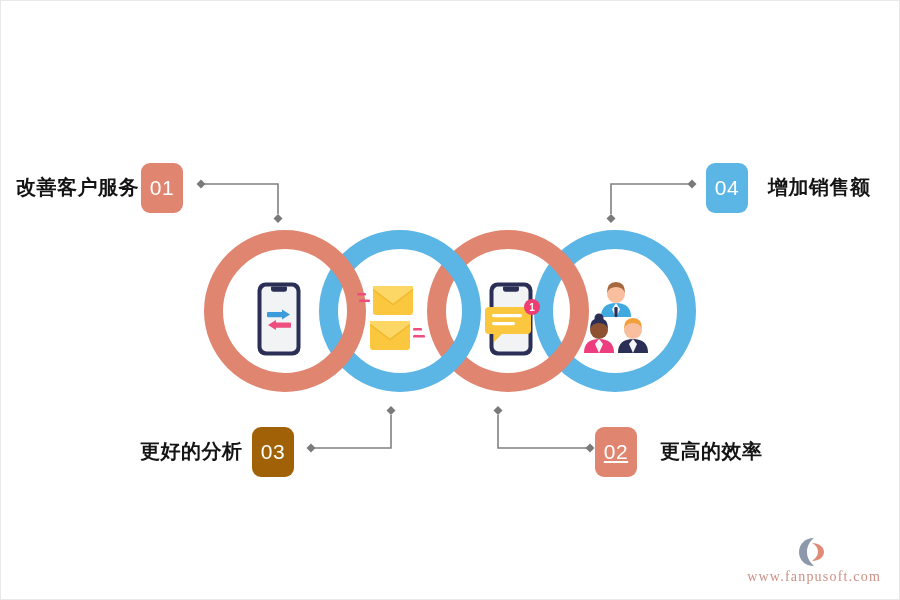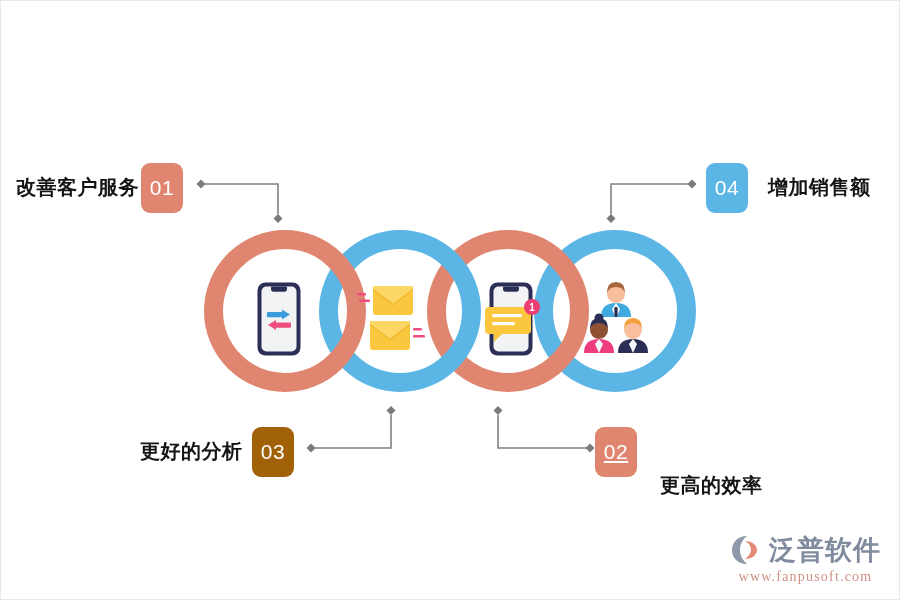--- a/index.html
+++ b/index.html
@@ -243,26 +243,25 @@
   <div class="badge" style="left:251px; top:426px; background:#a16207; z-index:7;">
     <span>03</span>
   </div>
   <div class="badge" style="left:594px; top:426px; background:#E08570; z-index:7;text-decoration:underline;">
     <span>02</span>
   </div>
 
   <div class="label" style="left:15px; top:173px; z-index:7;">改善客户服务</div>
   <div class="label" style="left:767px; top:173px; z-index:7;">增加销售额</div>
   <div class="label" style="left:139px; top:437px; z-index:7;">更好的分析</div>
-  <div class="label" style="left:659px; top:437px; z-index:7;margin-top:34px;">更高的效率</div>
+  <div class="label" style="left:659px; top:437px; z-index:7;">更高的效率</div>
 
   <div id="watermark">
     <div id="watermark-row">
       <svg width="34" height="32" viewBox="0 0 34 32">
         <path d="M17 2 C7 2 2 9 2 16 C2 24 8 30 17 30 C13 26 10 22 10 16 C10 10 13 5 17 2 z" fill="#8794A6"></path>
         <path d="M15 7 C22 7 27 11 27 16 C27 21 22 25 15 25 C19 22 21 19 21 16 C21 12 19 9 15 7 z" fill="#E08570"></path>
       </svg>
-      <div id="watermark-text">泛普软件</div>
     </div>
     <div id="watermark-url">www.fanpusoft.com</div>
   </div>
 
 </div>
 
 </body></html>

